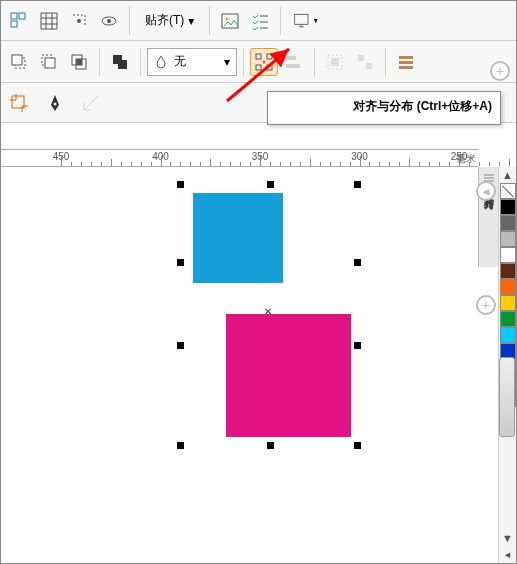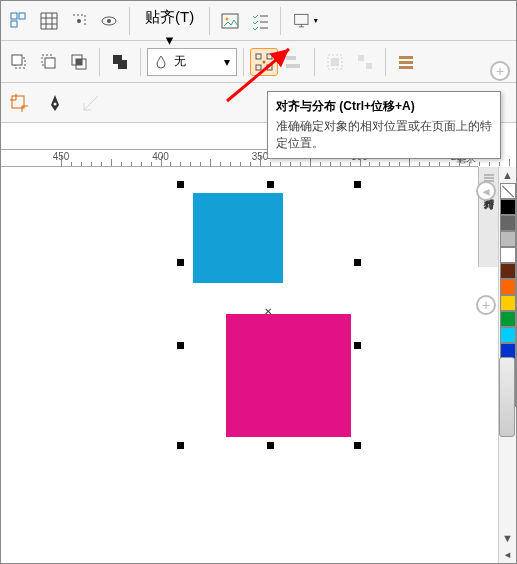--- a/index.html
+++ b/index.html
@@ -3,21 +3,21 @@
 <meta charset="utf-8">
 <style>
   * { box-sizing: border-box; margin: 0; padding: 0; font-family: "Microsoft YaHei", Arial, sans-serif; }
   body { background: #fff; width: 517px; height: 564px; overflow: hidden; position: relative; border: 1px solid #888; }
 
   .toolbar-row { display: flex; align-items: center; height: 40px; border-bottom: 1px solid #ccc; background: #f7f7f7; padding: 0 4px; gap: 2px; }
   .toolbar-row.row2 { height: 42px; }
   .tb-btn { width: 28px; height: 28px; display:flex; align-items:center; justify-content:center; border:1px solid transparent; border-radius:3px; }
   .tb-btn svg { width:20px; height:20px; }
   .sep { width:1px; height:28px; background:#ccc; margin:0 4px; }
-  .dropdown-snap { height:28px; display:flex; align-items:center; padding:0 8px; font-size:15px; gap:4px; border:1px solid transparent; border-radius:3px;flex-direction:column;}
+  .dropdown-snap { height:28px; display:flex; align-items:center; padding:0 8px; font-size:12px; gap:4px; border:1px solid transparent; border-radius:3px;}
   .fill-dropdown { display:flex; align-items:center; height:28px; border:1px solid #aaa; background:#fff; padding:0 6px; gap:6px; font-size:12px; min-width:90px;}
   .fill-drop-arrow { margin-left:auto; }
 
   .ruler-h { position:absolute; left:0; top:148px; right:38px; height:18px; background:#fff; border-top:1px solid #aaa; border-bottom:1px solid #aaa; }
   .ruler-tick { position:absolute; bottom:0; width:1px; background:#888; }
   .ruler-label { position:absolute; top:1px; font-size:10px; color:#555; transform:translateX(-50%);}
   .ruler-unit { position:absolute; right:2px; top:2px; font-size:10px; color:#555;}
 
   .canvas { position:absolute; left:0; top:166px; right:38px; bottom:0; background:#fff; }
   .shape { position:absolute; }
@@ -31,21 +31,21 @@
   .color-strip .swatch { width:16px; height:16px; margin:0 auto; border:1px solid #888; margin-bottom:0;}
   .color-strip .noswatch { width:16px; height:16px; margin:0 auto; border:1px solid #888; position:relative; background:#fff;}
   .color-strip .noswatch::after { content:""; position:absolute; left:-1px; right:-1px; top:50%; border-top:1px solid #666; transform:rotate(45deg);}
   .nav-arrow { text-align:center; font-size:11px; color:#555; padding:2px 0; cursor:pointer;}
 
   .side-panel { position:absolute; right:18px; top:166px; width:20px; background:#e8e8e8; border-left:1px solid #bbb; padding-top:4px; display:flex; flex-direction:column; align-items:center;}
   .side-panel .tab-label { writing-mode:vertical-rl; font-size:11px; color:#333; margin-top:4px; }
   .circ-btn { width:20px; height:20px; border:2px solid #bbb; border-radius:50%; display:flex; align-items:center; justify-content:center; color:#bbb; font-size:14px; margin:4px 0; background:#fff;}
 
   .tooltip { position:absolute; left:266px; top:90px; width:234px; background:#fff; border:1px solid #888; box-shadow:2px 2px 4px rgba(0,0,0,0.2); padding:6px 8px; font-size:12px; z-index:50;}
-  .tooltip .tt-title { font-weight:bold; margin-bottom:3px;}
+  .tooltip .tt-title { font-weight:bold; margin-bottom:3px;text-align:right;}
   .tooltip .tt-body { color:#444; line-height:1.4;}
 
   .arrow-annot { position:absolute; left:222px; top:40px; z-index:40; pointer-events:none;}
 
   .right-plus { position:absolute; right:6px; top:56px; }
   
   .highlight-btn { border:1px solid #ff9933 !important; background:#ffe8cc !important; }
 
   .scroll-thumb { position:absolute; left:0; width:16px; height:80px; background:linear-gradient(#eee,#ccc); border:1px solid #999; border-radius:3px;}
   
@@ -284,21 +284,20 @@
   <defs>
       <marker id="ah" markerWidth="8" markerHeight="8" refX="6" refY="3" orient="auto">
         <path d="M0 0 L6 3 L0 6 z" fill="#f00"></path>
       </marker>
     </defs>
   <line x1="4" y1="60" x2="66" y2="8" stroke="#f00" stroke-width="3" marker-end="url(#ah)"></line>
 </svg>
 
 <div class="tooltip">
   <div class="tt-title">对齐与分布  (Ctrl+位移+A)</div>
-  <div class="tt-body">准确确定对象的相对位置或在页面上的特定位置。</div>
 </div>
 
 <div class="side-panel" style="height:100px;">
   <svg width="14" height="14" viewBox="0 0 14 14">
       <path d="M2 4h10M2 7h10M2 10h10" stroke="#888"></path>
     </svg>
   <div class="tab-label">对齐与分布…</div>
 </div>
 <div class="circ-btn" style="position:absolute; right:20px; top:176px;">◂</div>
 <div class="circ-btn" style="position:absolute; right:20px; top:290px;">+</div>

